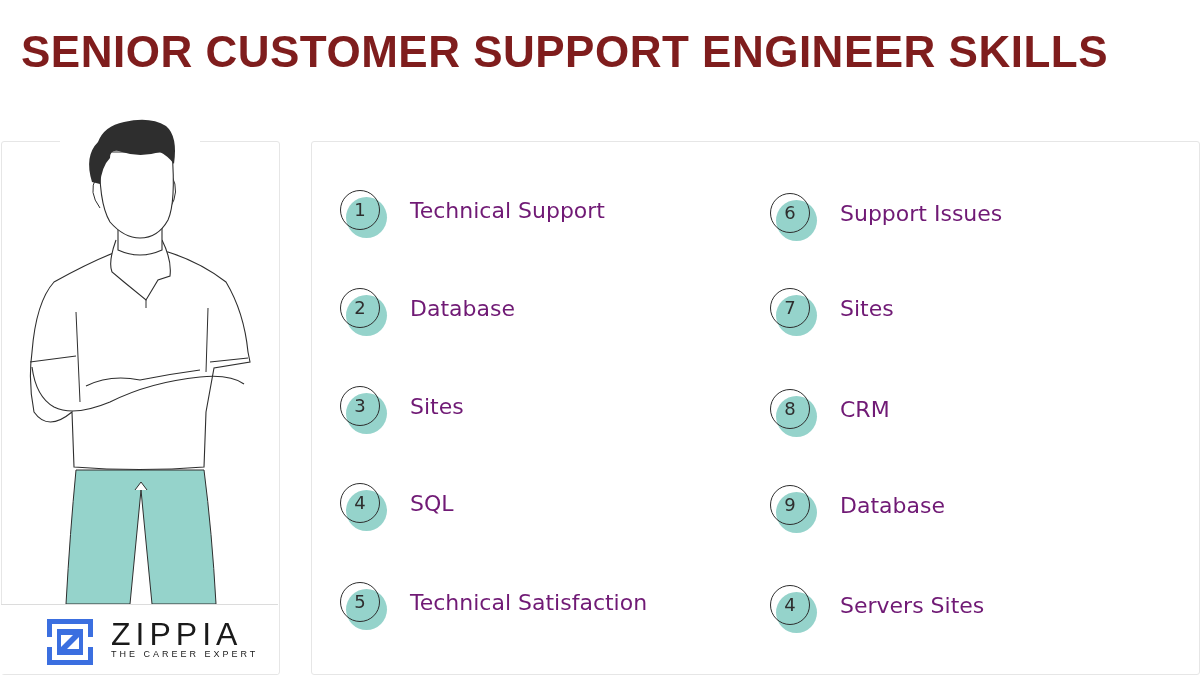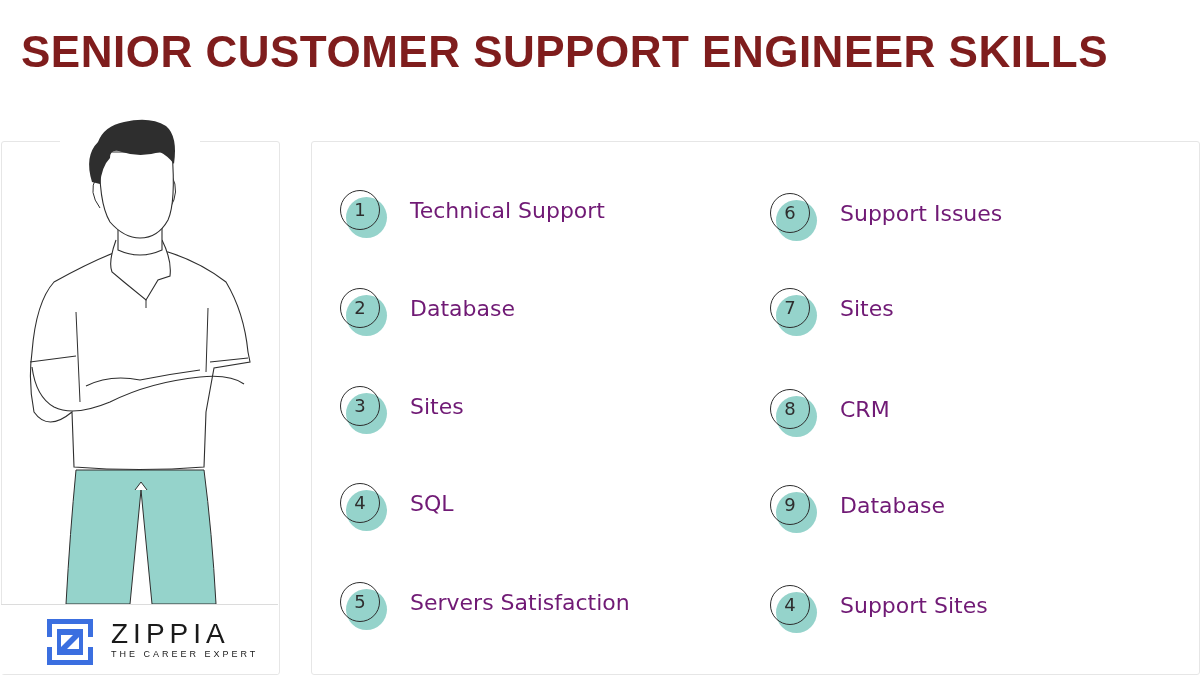--- a/index.html
+++ b/index.html
@@ -20,21 +20,21 @@
   .figure-wrap { position: absolute; left: 0; top: 112px; width: 280px; height: 492px; }
   .figure-wrap svg { display: block; }
   .logo-bar {
     position: absolute; left: 1px; top: 604px; width: 277px; height: 69px;
     border-top: 1px solid #dcdcdc; background: #fff;
   }
   .logo-icon { position: absolute; left: 46px; top: 14px; width: 46px; height: 46px; }
   .logo-text {
     position: absolute; left: 110px; top: 12px;
     font-family: "Liberation Sans", "DejaVu Sans", sans-serif;
-    font-size: 28px; letter-spacing: 5px; color: #1a1a1a; line-height: 34px;
+    font-size: 32px; letter-spacing: 5px; color: #1a1a1a; line-height: 34px;
   }
   .logo-tag {
     position: absolute; left: 110px; top: 44px;
     font-family: Liberation Sans, sans-serif;
     font-size: 9px; letter-spacing: 3px; color: #1a1a1a;
   }
   .skills-card {
     position: absolute; left: 311px; top: 141px; width: 887px; height: 532px;
     border: 1px solid #e6e6e6; border-radius: 3px; background: #fff;
   }
@@ -142,21 +142,21 @@
         <div class="num">4</div>
       </div>
     <div class="label">SQL</div>
   </div>
   <div class="skill" style="left:28px;top:440px;">
     <div class="badge">
         <div class="fill"></div>
         <div class="ring"></div>
         <div class="num">5</div>
       </div>
-    <div class="label">Servers Satisfaction</div>
+    <div class="label">Technical Satisfaction</div>
   </div>
 
   <div class="skill" style="left:458px;top:51px;">
     <div class="badge">
         <div class="fill"></div>
         <div class="ring"></div>
         <div class="num">6</div>
       </div>
     <div class="label">Support Issues</div>
   </div>
@@ -183,15 +183,15 @@
         <div class="num">9</div>
       </div>
     <div class="label">Database</div>
   </div>
   <div class="skill" style="left:458px;top:443px;">
     <div class="badge">
         <div class="fill"></div>
         <div class="ring"></div>
         <div class="num">4</div>
       </div>
-    <div class="label">Support Sites</div>
+    <div class="label">Servers Sites</div>
   </div>
 </div>
 
 </body></html>

